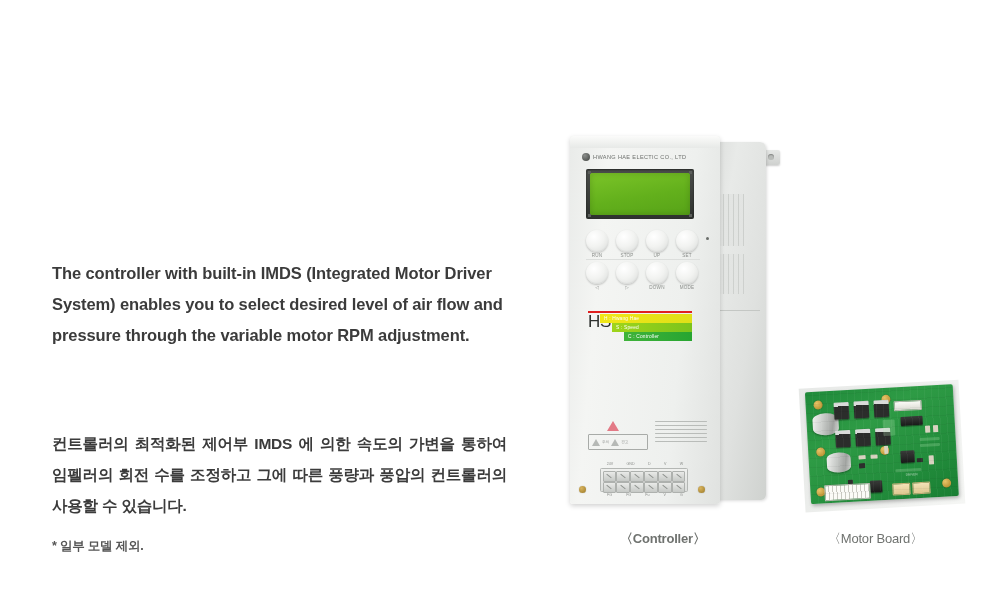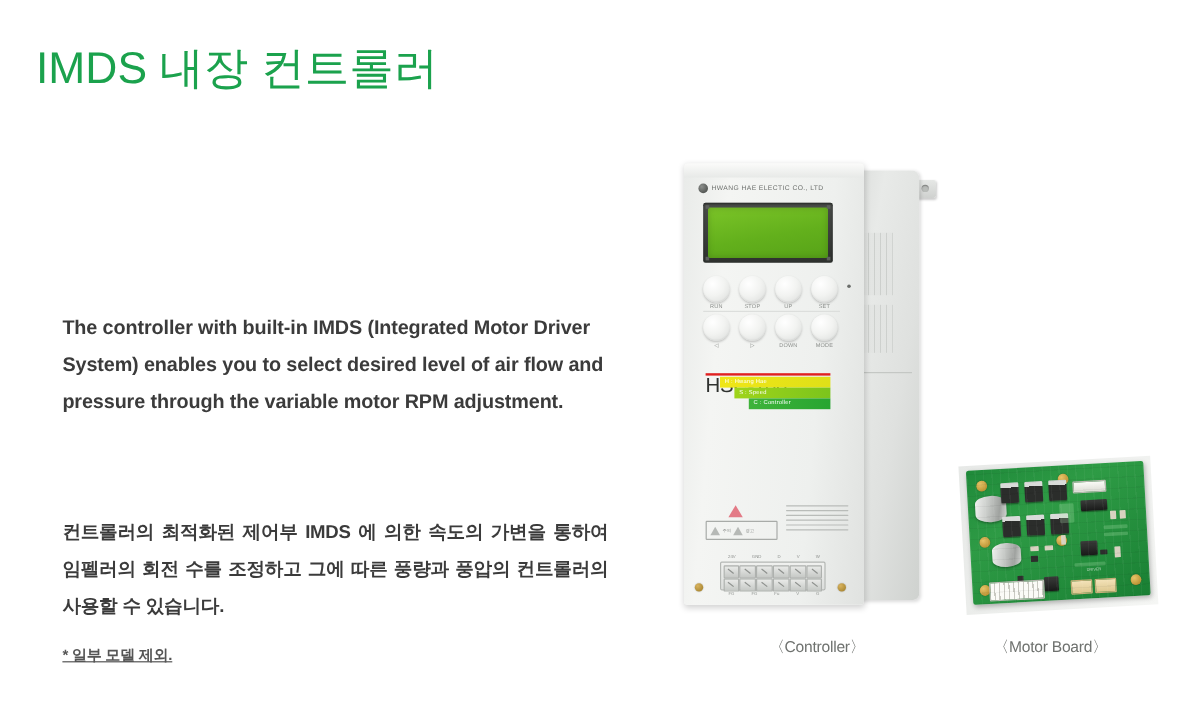--- a/index.html
+++ b/index.html
@@ -58,21 +58,20 @@
   }
   .body-kr p { margin: 0; }
   .footnote {
     position: absolute;
     left: 52px;
     top: 538px;
     color: #555;
     font-size: 12.5px;
     font-weight: bold;
     letter-spacing: -0.2px;
-    text-decoration: underline;
   }
 
   
   .photo-area {
     position: absolute;
     left: 540px;
     top: 118px;
     width: 441px;
     height: 410px;
   }
@@ -454,28 +453,27 @@
     border-radius: 1px;
   }
 
   .caption {
     position: absolute;
     font-size: 13px;
     color: #6f726f;
     letter-spacing: -0.2px;
     white-space: nowrap;
   }
-  .caption.ctrl-cap { left: 101px; top: 412px; }
+  .caption.ctrl-cap { left: 80px; top: 412px; font-weight: bold; }
   .caption.board-cap { left: 288px; top: 412px; }
 </style>
 </head>
 <body>
 
 <div class="title-block">
-  <div class="title-line kr">IMDS 내장 컨트롤러</div>
 </div>
 
 <div class="body-en">The controller with built-in IMDS (Integrated Motor Driver System) enables you to select desired level of air flow and pressure through the variable motor RPM adjustment.</div>
 
 <div class="body-kr">
   <p>컨트롤러의 최적화된 제어부 IMDS 에 의한 속도의 가변을 통하여 임펠러의 회전 수를 조정하고 그에 따른 풍량과 풍압의 컨트롤러의 사용할 수 있습니다.</p>
 </div>
 
 <div class="footnote">* 일부 모델 제외.</div>
 

